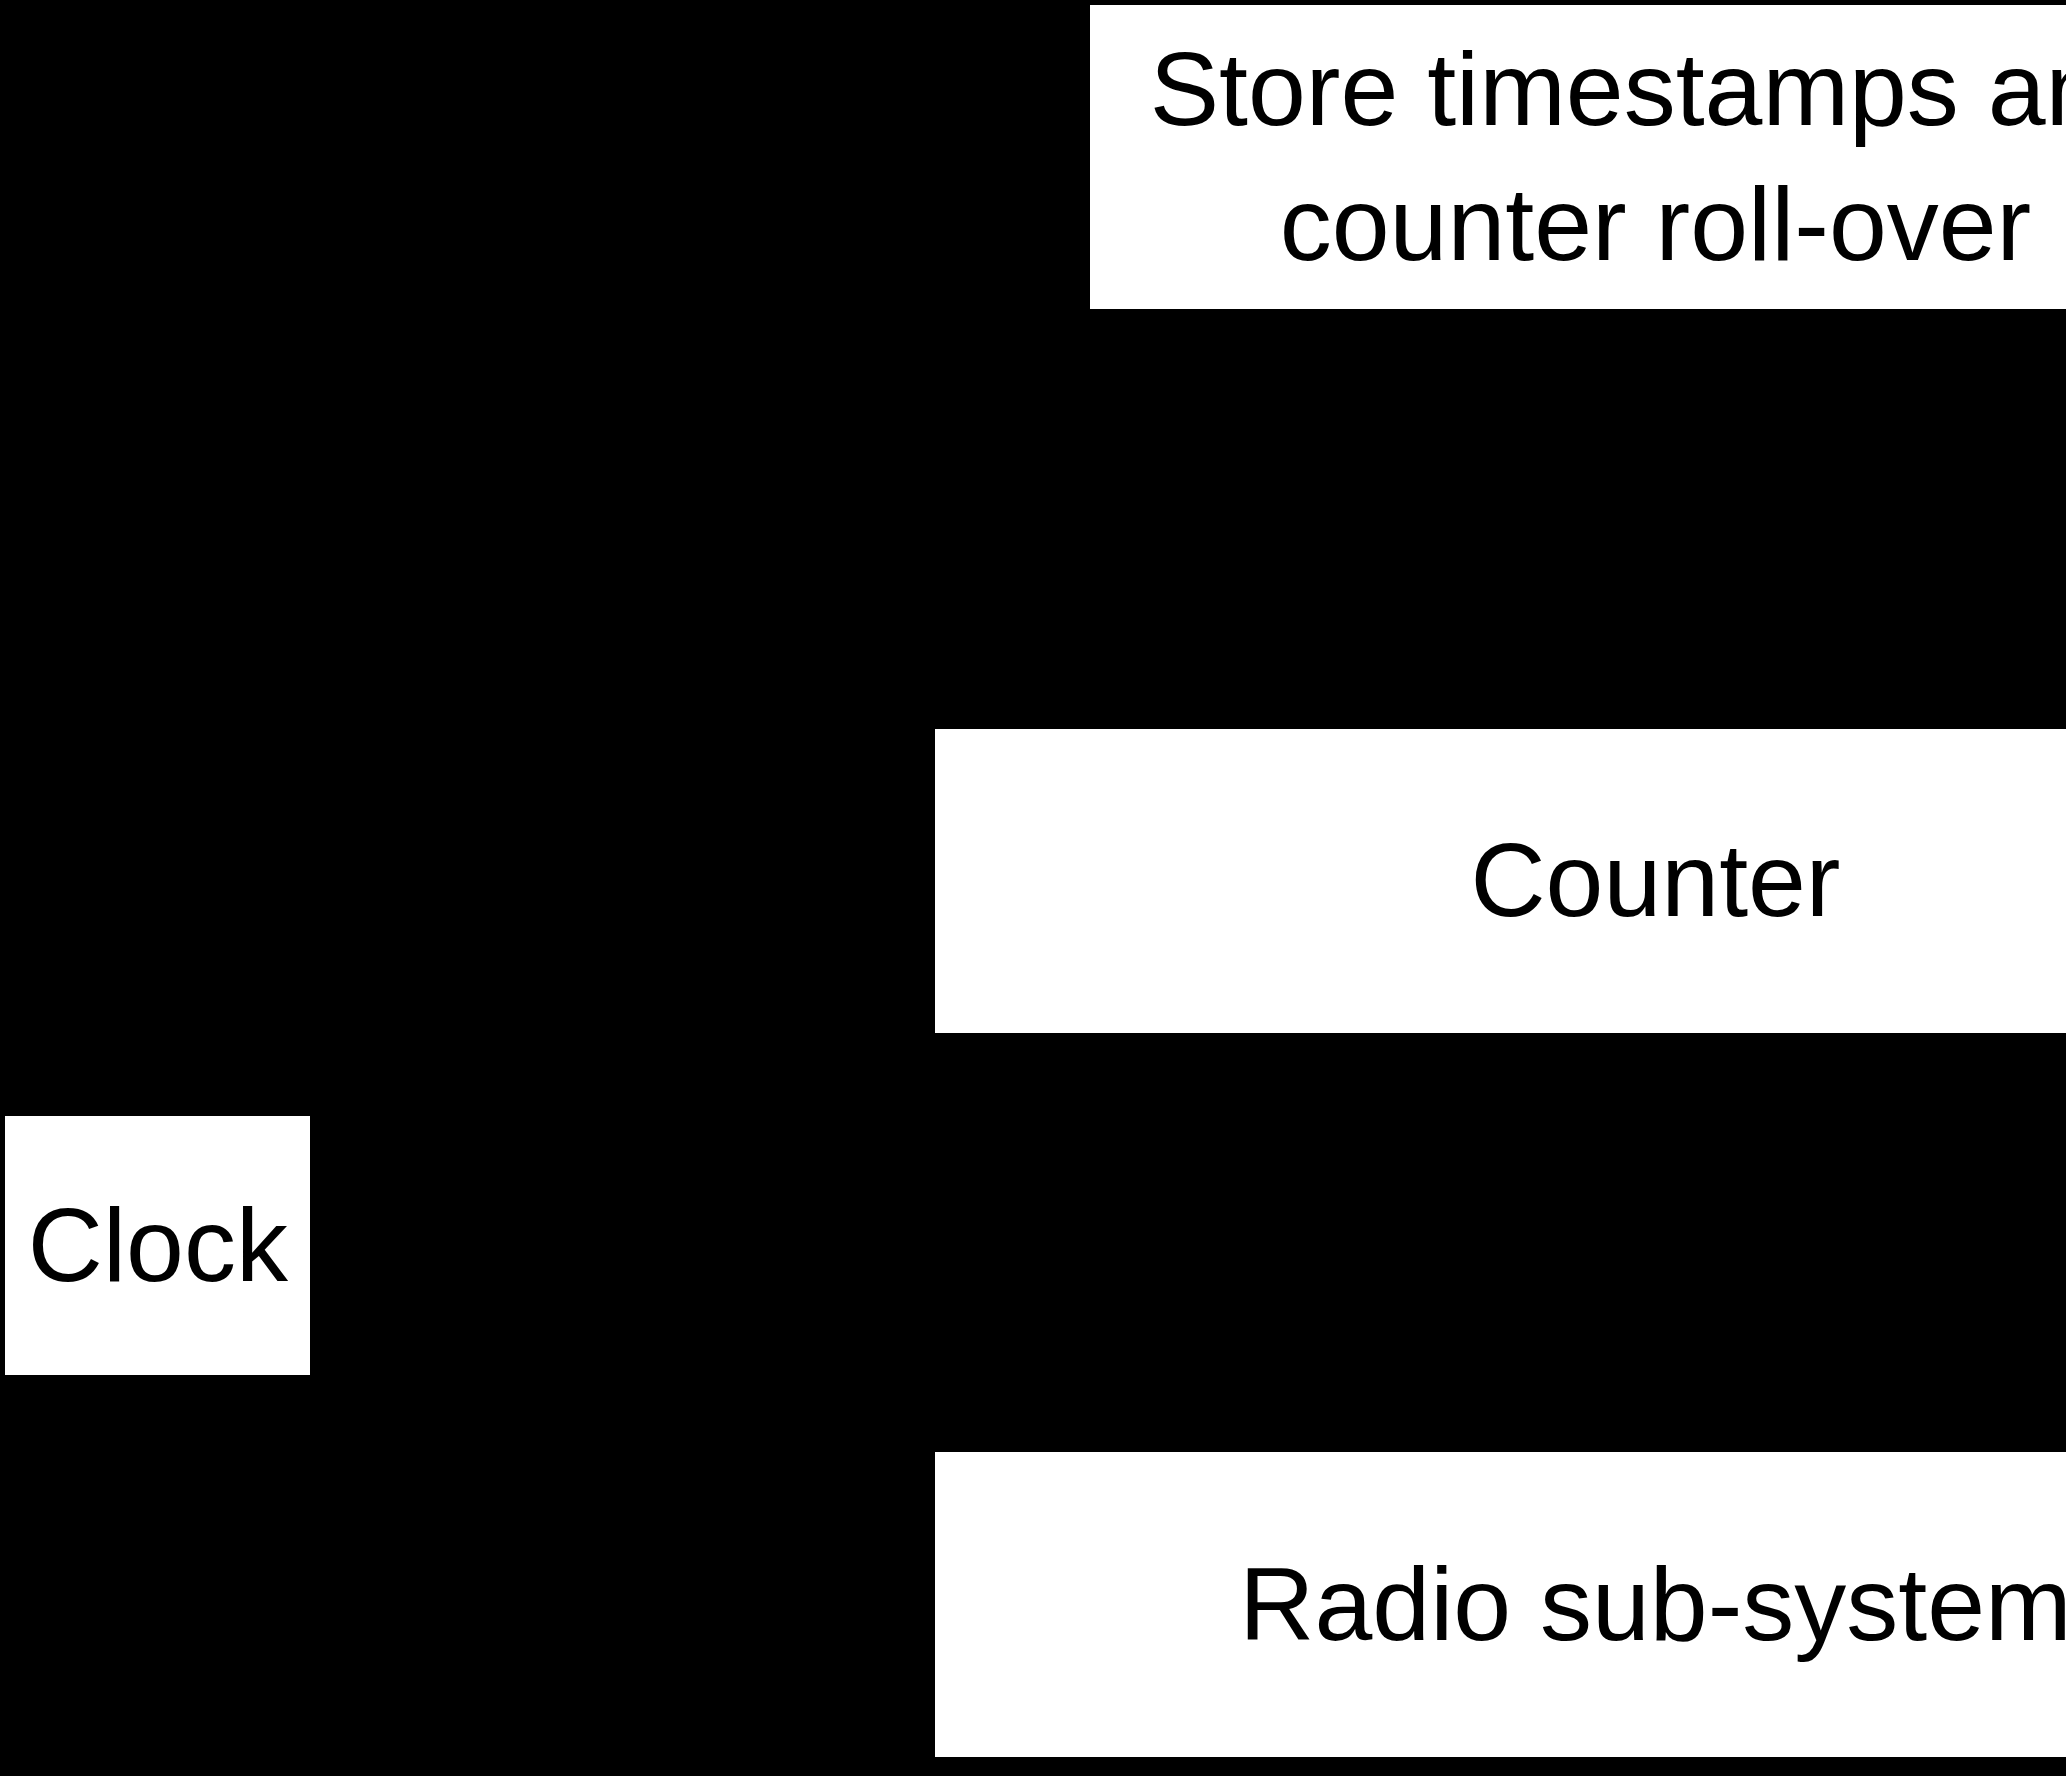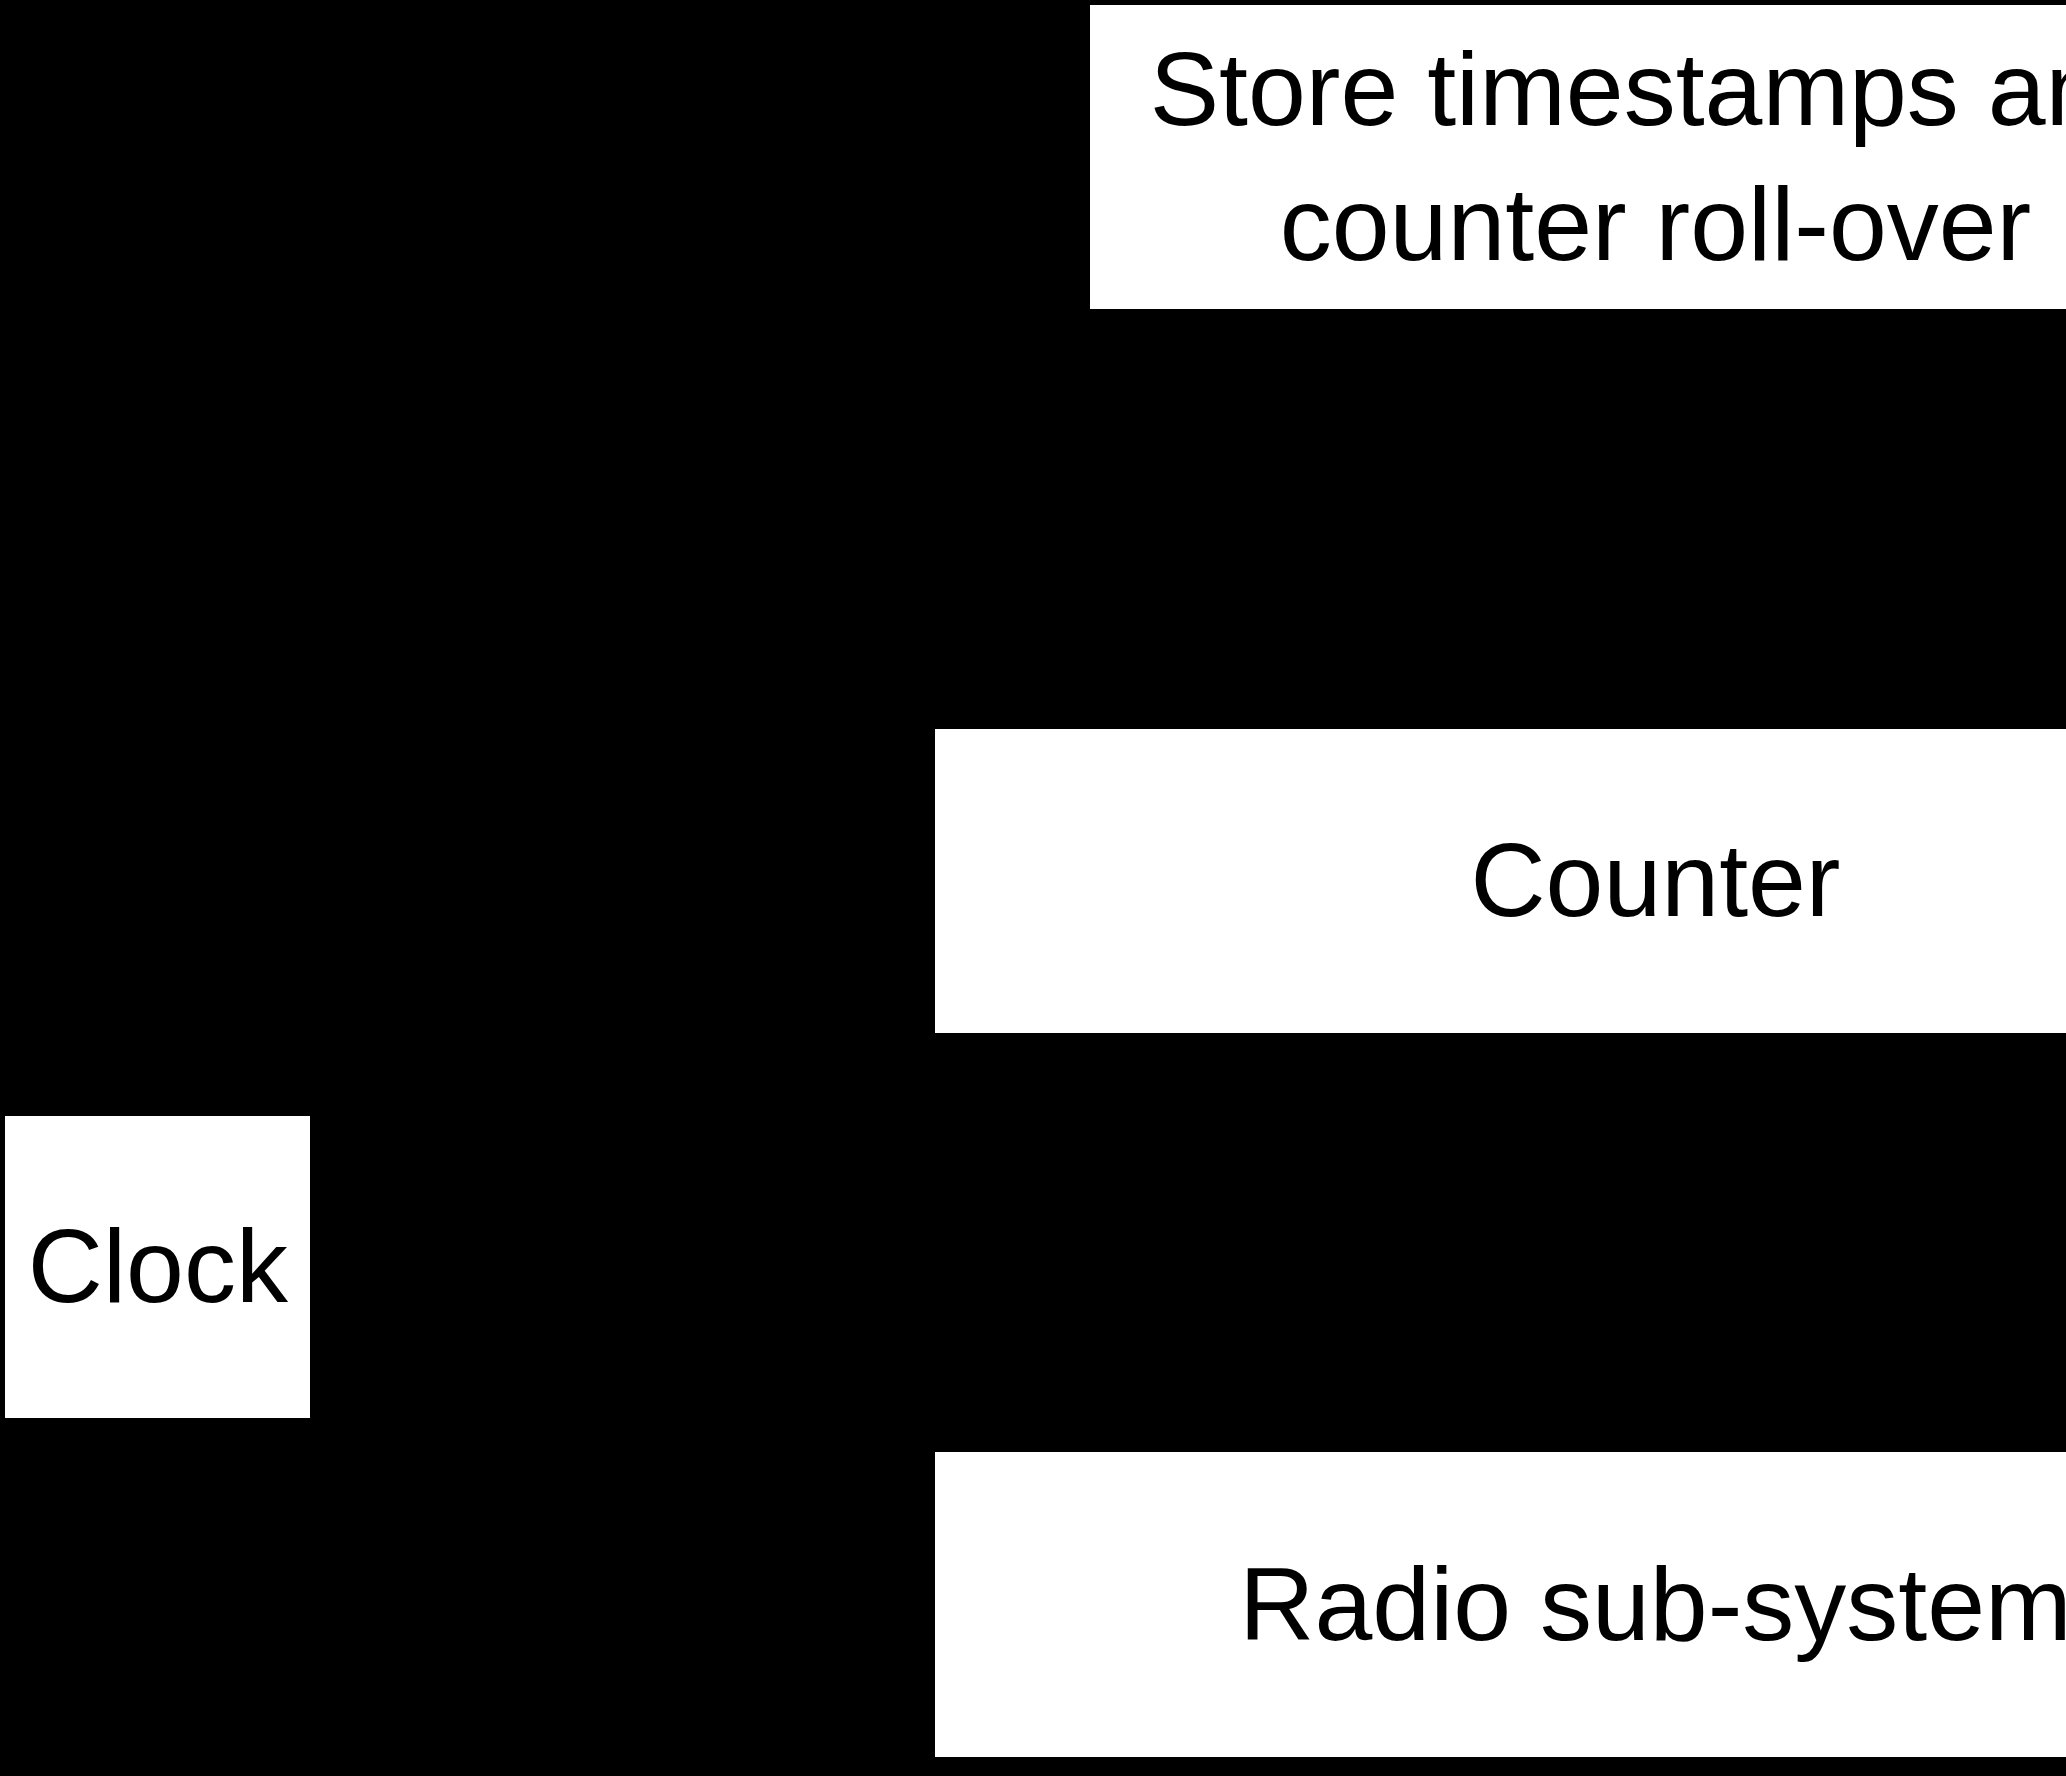--- a/index.html
+++ b/index.html
@@ -38,21 +38,21 @@
   .node-counter {
     left: 935px;
     top: 729px;
     width: 1441px;
     height: 304px;
   }
   .node-clock {
     left: 5.4px;
     top: 1116px;
     width: 305px;
-    height: 302px;
+    height: 259px;
   }
   .node-radio {
     left: 935px;
     top: 1452px;
     width: 1441px;
     height: 305px;
   }
 </style>
 </head>
 <body>

